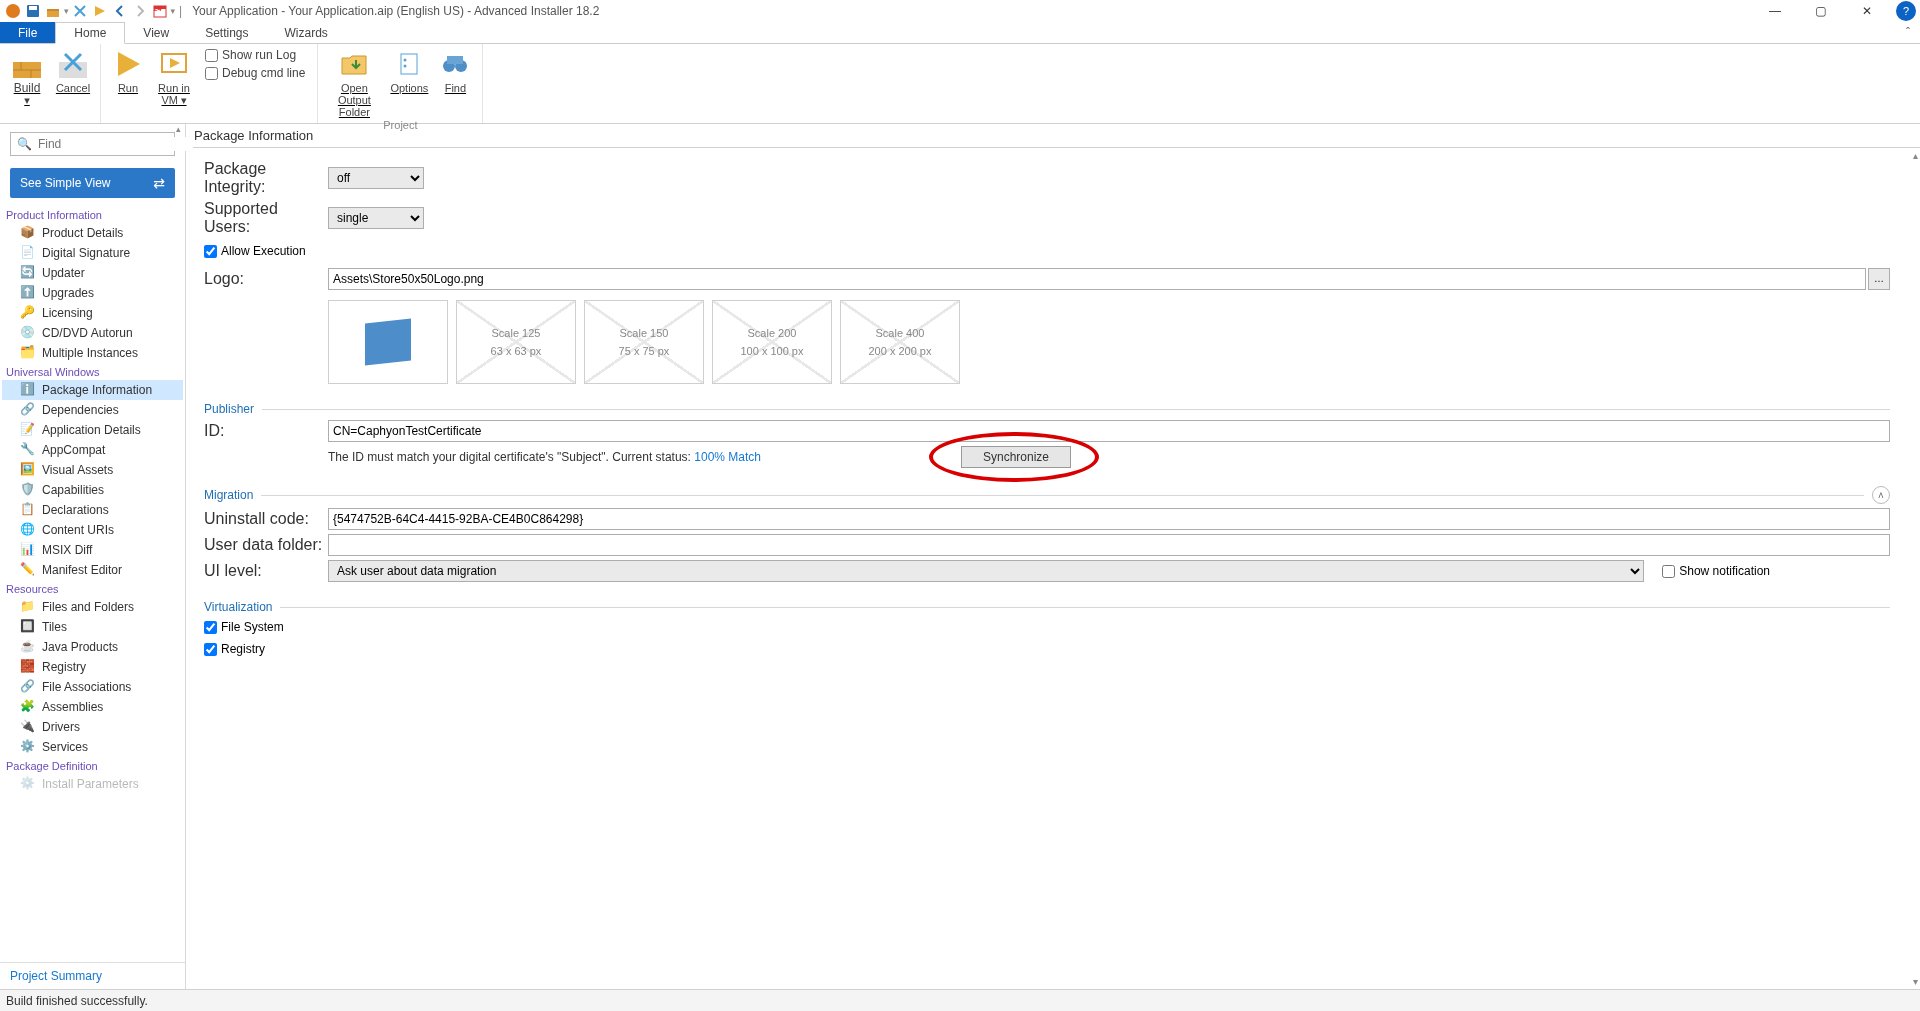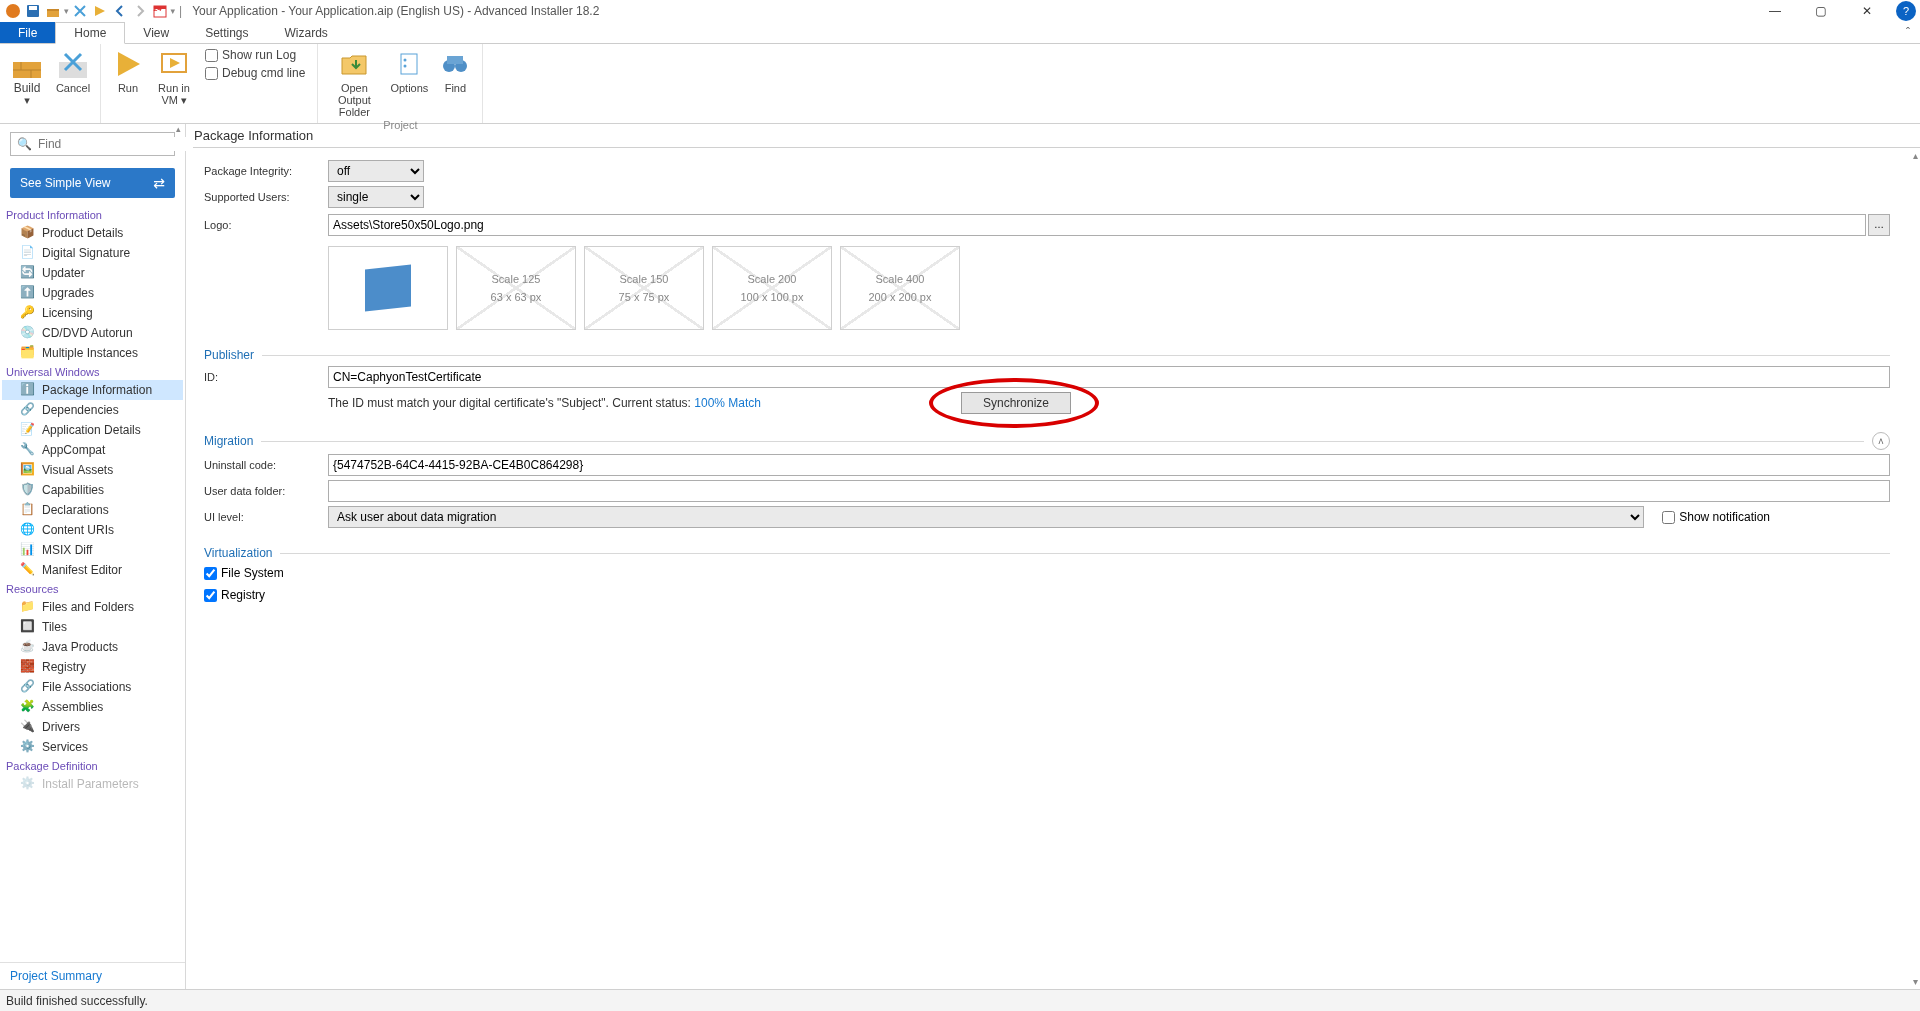--- a/index.html
+++ b/index.html
@@ -18,21 +18,21 @@
 .menubar { height: 22px; display: flex; align-items: stretch; background: #fff; border-bottom: 1px solid #ccc; }
 .menubar .tab { padding: 0 18px; display: flex; align-items: center; color: #444; cursor: pointer; }
 .menubar .tab.file { background: #0b63c4; color: #fff; }
 .menubar .tab.active { border: 1px solid #ccc; border-bottom: 1px solid #fff; margin-bottom: -1px; background: #fff; }
 .menubar .collapse { margin-left: auto; padding: 0 10px; display:flex; align-items:center; color:#666;}
 
 
 .ribbon { height: 80px; display: flex; border-bottom: 1px solid #d0d0d0; background: #fff; }
 .rgroup { border-right: 1px solid #e4e4e4; padding: 2px 6px 0 6px; display: flex; flex-direction: column; }
 .rgroup .row { display: flex; gap: 4px; flex:1; align-items: flex-start;}
-.rbtn-lg { width: 42px; display: flex; flex-direction: column; align-items: center; justify-content: flex-start; gap: 2px; text-align: center; padding-top:2px;}
+.rbtn-lg { width: 42px; display: flex; flex-direction: column; align-items: center; justify-content: flex-start; gap: 2px; text-align: center; padding-top:2px;text-decoration:underline;}
 .rbtn-lg .ico { width: 32px; height: 32px; }
 .rbtn-lg .lbl { font-size: 11px; color: #444; line-height: 12px; }
 .rgroup .glabel { font-size: 11px; color: #888; text-align: center; padding: 1px 0; }
 .rchk { display: flex; align-items: center; gap: 4px; font-size: 11px; color: #444; padding: 2px 2px; }
 .rchk input { width: 13px; height: 13px; }
 
 
 .main { flex: 1; display: flex; min-height: 0; }
 .leftpane { width: 186px; border-right: 1px solid #d8d8d8; display: flex; flex-direction: column; background: #fff; position:relative;}
 .leftpane .collapse-handle { position:absolute; right:-1px; top:0; width:10px; height:10px; font-size:9px; color:#888;}
@@ -45,21 +45,21 @@
 .tree .item.selected { background: #cfe7ff; }
 .tree .item .ti { width: 16px; height: 16px; flex-shrink: 0; }
 .projsum { border-top: 1px solid #e0e0e0; padding: 6px 10px; color: #1679d1; }
 
 
 .content { flex: 1; display: flex; flex-direction: column; min-width: 0; }
 .content-head { border-bottom: 1px solid #d0d0d0; padding: 4px 8px; font-size: 13px; color: #333; }
 .scrollarea { flex: 1; overflow-y: auto; position: relative; padding: 8px 30px 20px 18px; }
 .scrollarea::-webkit-scrollbar { width: 16px; }
 .formrow { display: flex; align-items: center; margin: 4px 0; }
-.formrow .lbl { width: 124px; color: #333; font-size: 11px; }
+.formrow .lbl { width: 124px; color: #333; font-size: 16px; }
 .formrow select, .formrow input[type=text] { height: 22px; border: 1px solid #adadad; background: #fff; padding: 0 4px; font-size: 12px; }
 .formrow select.short { width: 96px; background: #eaeaea; }
 .formrow input.long { flex: 1; }
 .formrow .browse { width: 22px; height: 22px; border: 1px solid #adadad; background: #eaeaea; margin-left: 2px; text-align: center; font-size: 10px; line-height: 20px; }
 .chkline { display: flex; align-items: center; gap: 4px; padding: 4px 0 4px 0; }
 .chkline input { width: 13px; height: 13px; }
 
 .section-title { color: #1f6fb5; font-size: 15px; margin-top: 18px; margin-bottom: 2px; display:flex; align-items:center; gap:8px;}
 .section-title .rule { flex:1; height:1px; background:#d8d8d8;}
 .section-title .collapse-ico { width:18px; height:18px; border:1px solid #bbb; border-radius:50%; display:flex; align-items:center; justify-content:center; font-size:10px; color:#666;}
@@ -373,20 +373,24 @@
       <span class="rscrollb">▾</span>
 
       <div class="formrow">
         <span class="lbl">Package Integrity:</span>
         <select class="short"><option>off</option></select>
       </div>
       <div class="formrow">
         <span class="lbl">Supported Users:</span>
         <select class="short"><option>single</option></select>
       </div>
+      <label class="chkline">
+          <input type="checkbox" checked="" style="">
+          <span>Allow Execution</span>
+        </label>
 
       <div class="formrow" style="margin-top:6px">
         <span class="lbl">Logo:</span>
         <input type="text" class="long" value="Assets\Store50x50Logo.png" style="">
         <div class="browse">…</div>
       </div>
       <div class="formrow">
         <span class="lbl"></span>
         <div class="logos">
           <div class="logo-tile filled">

